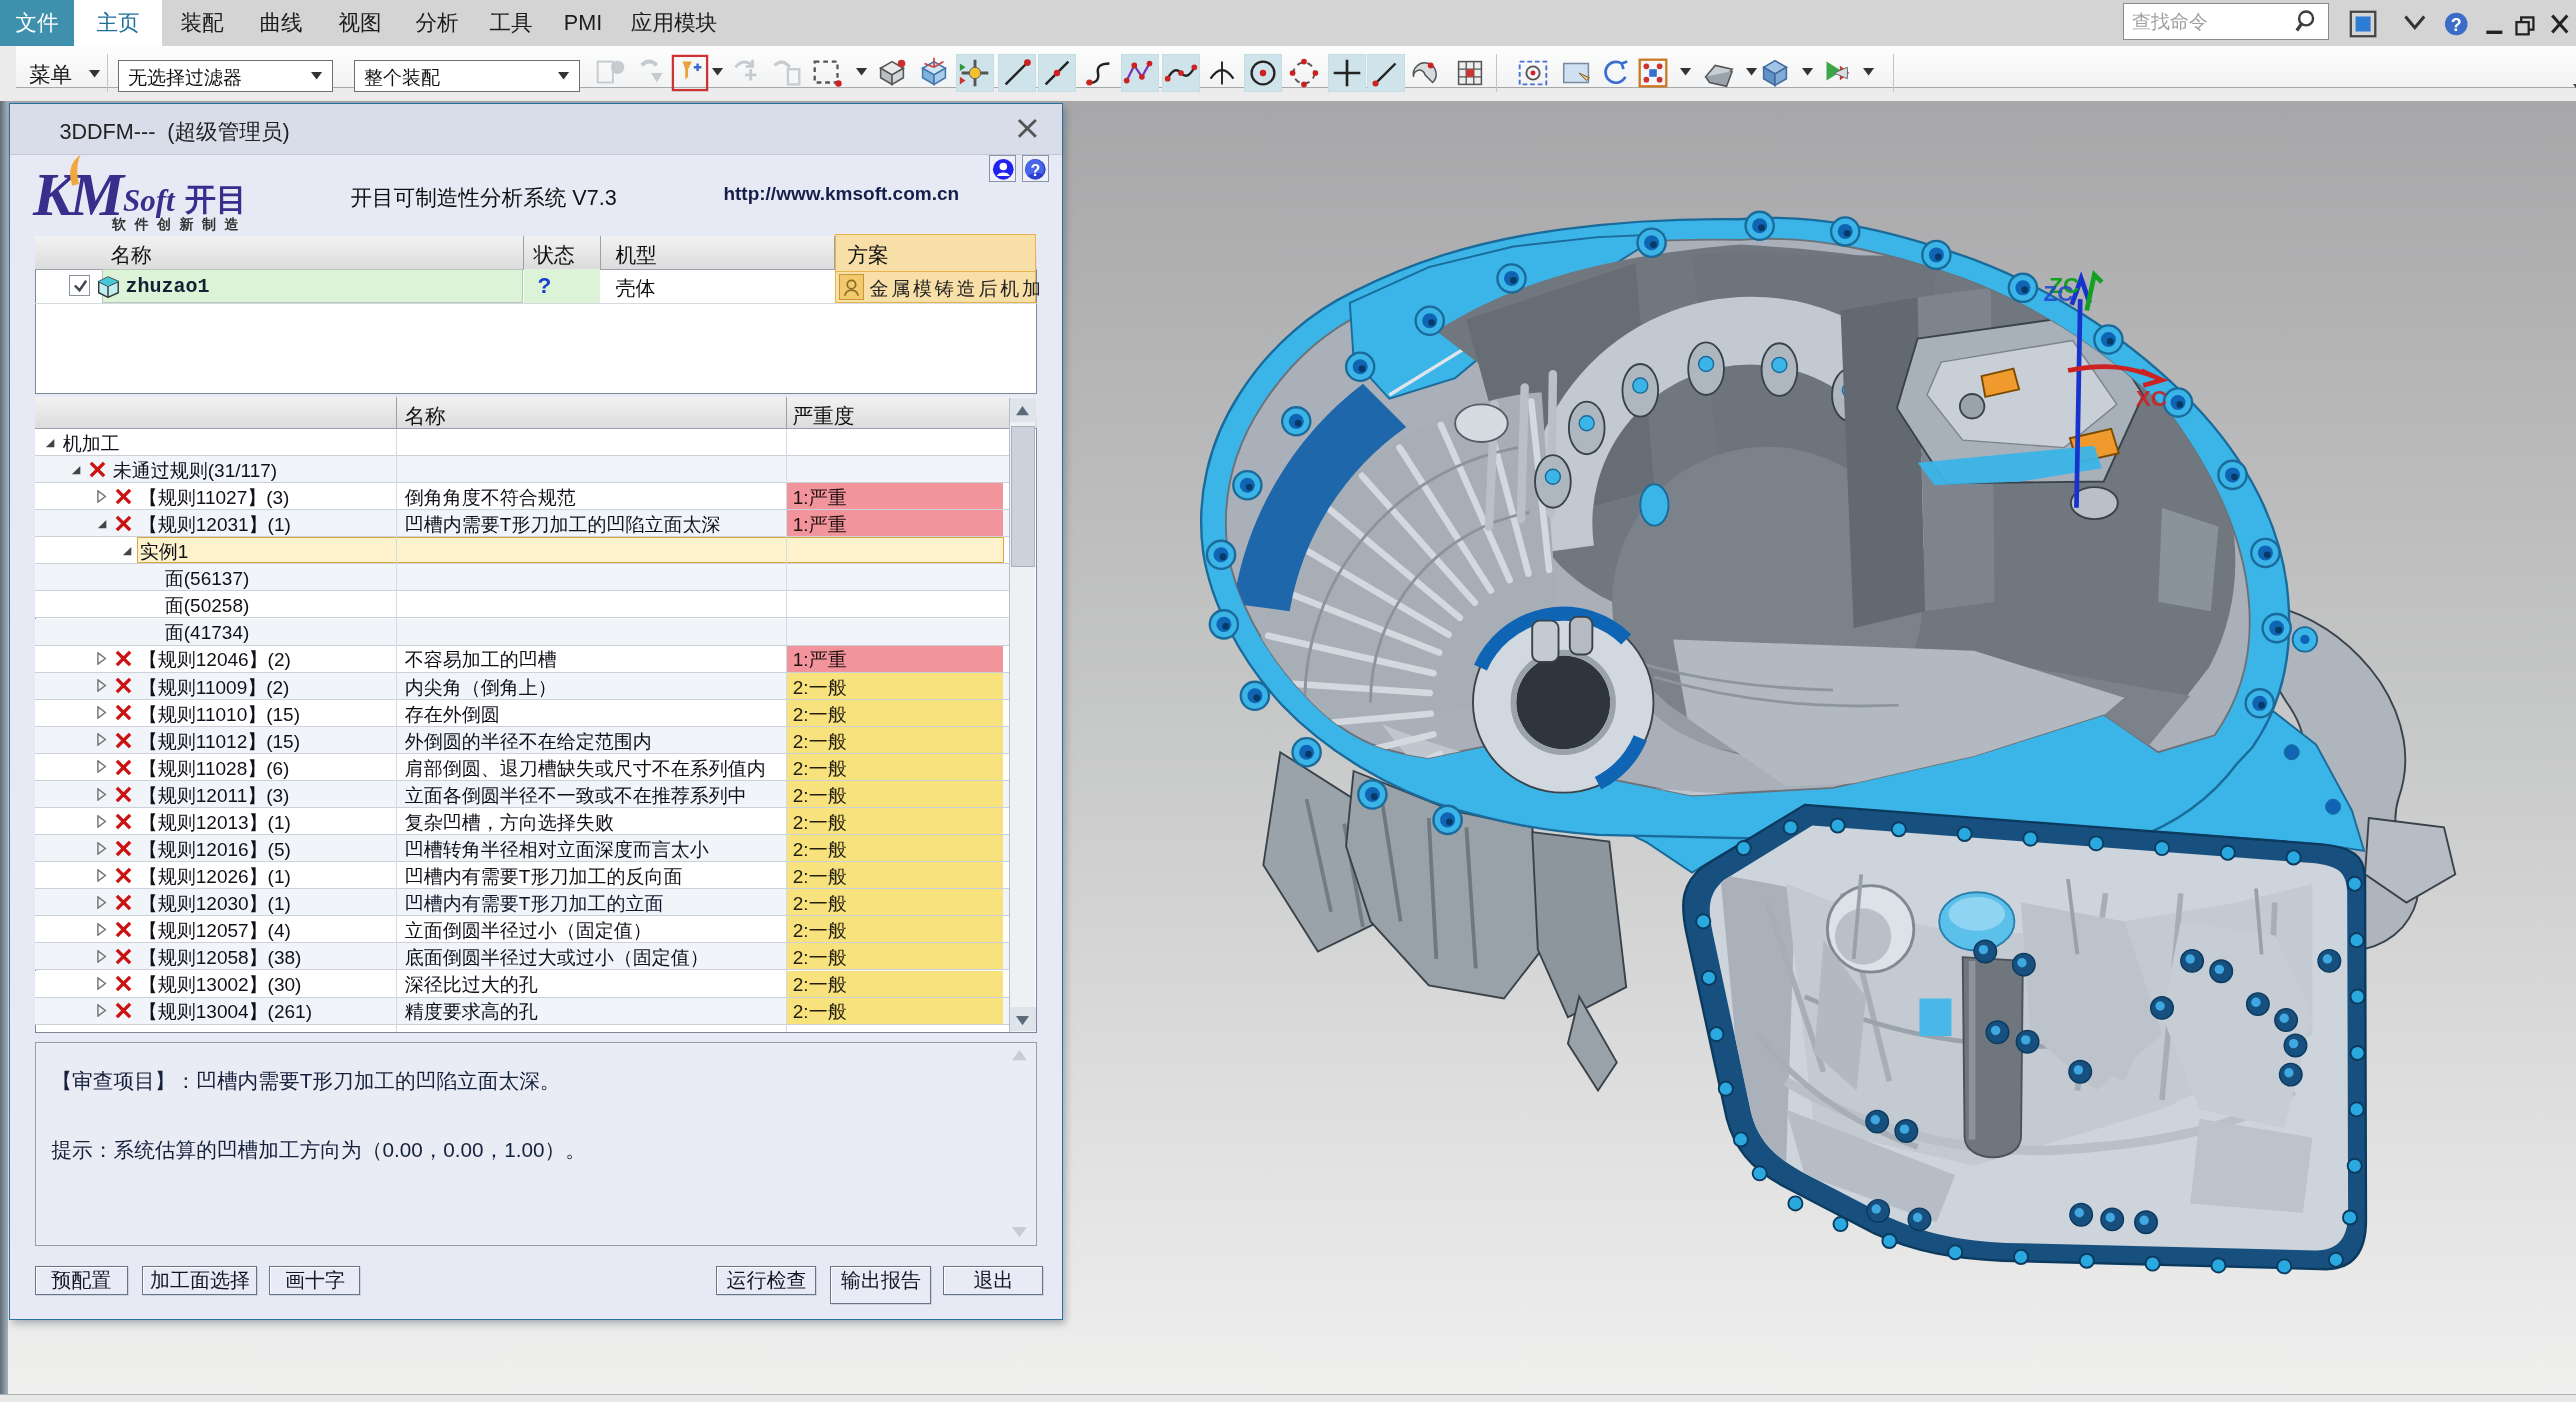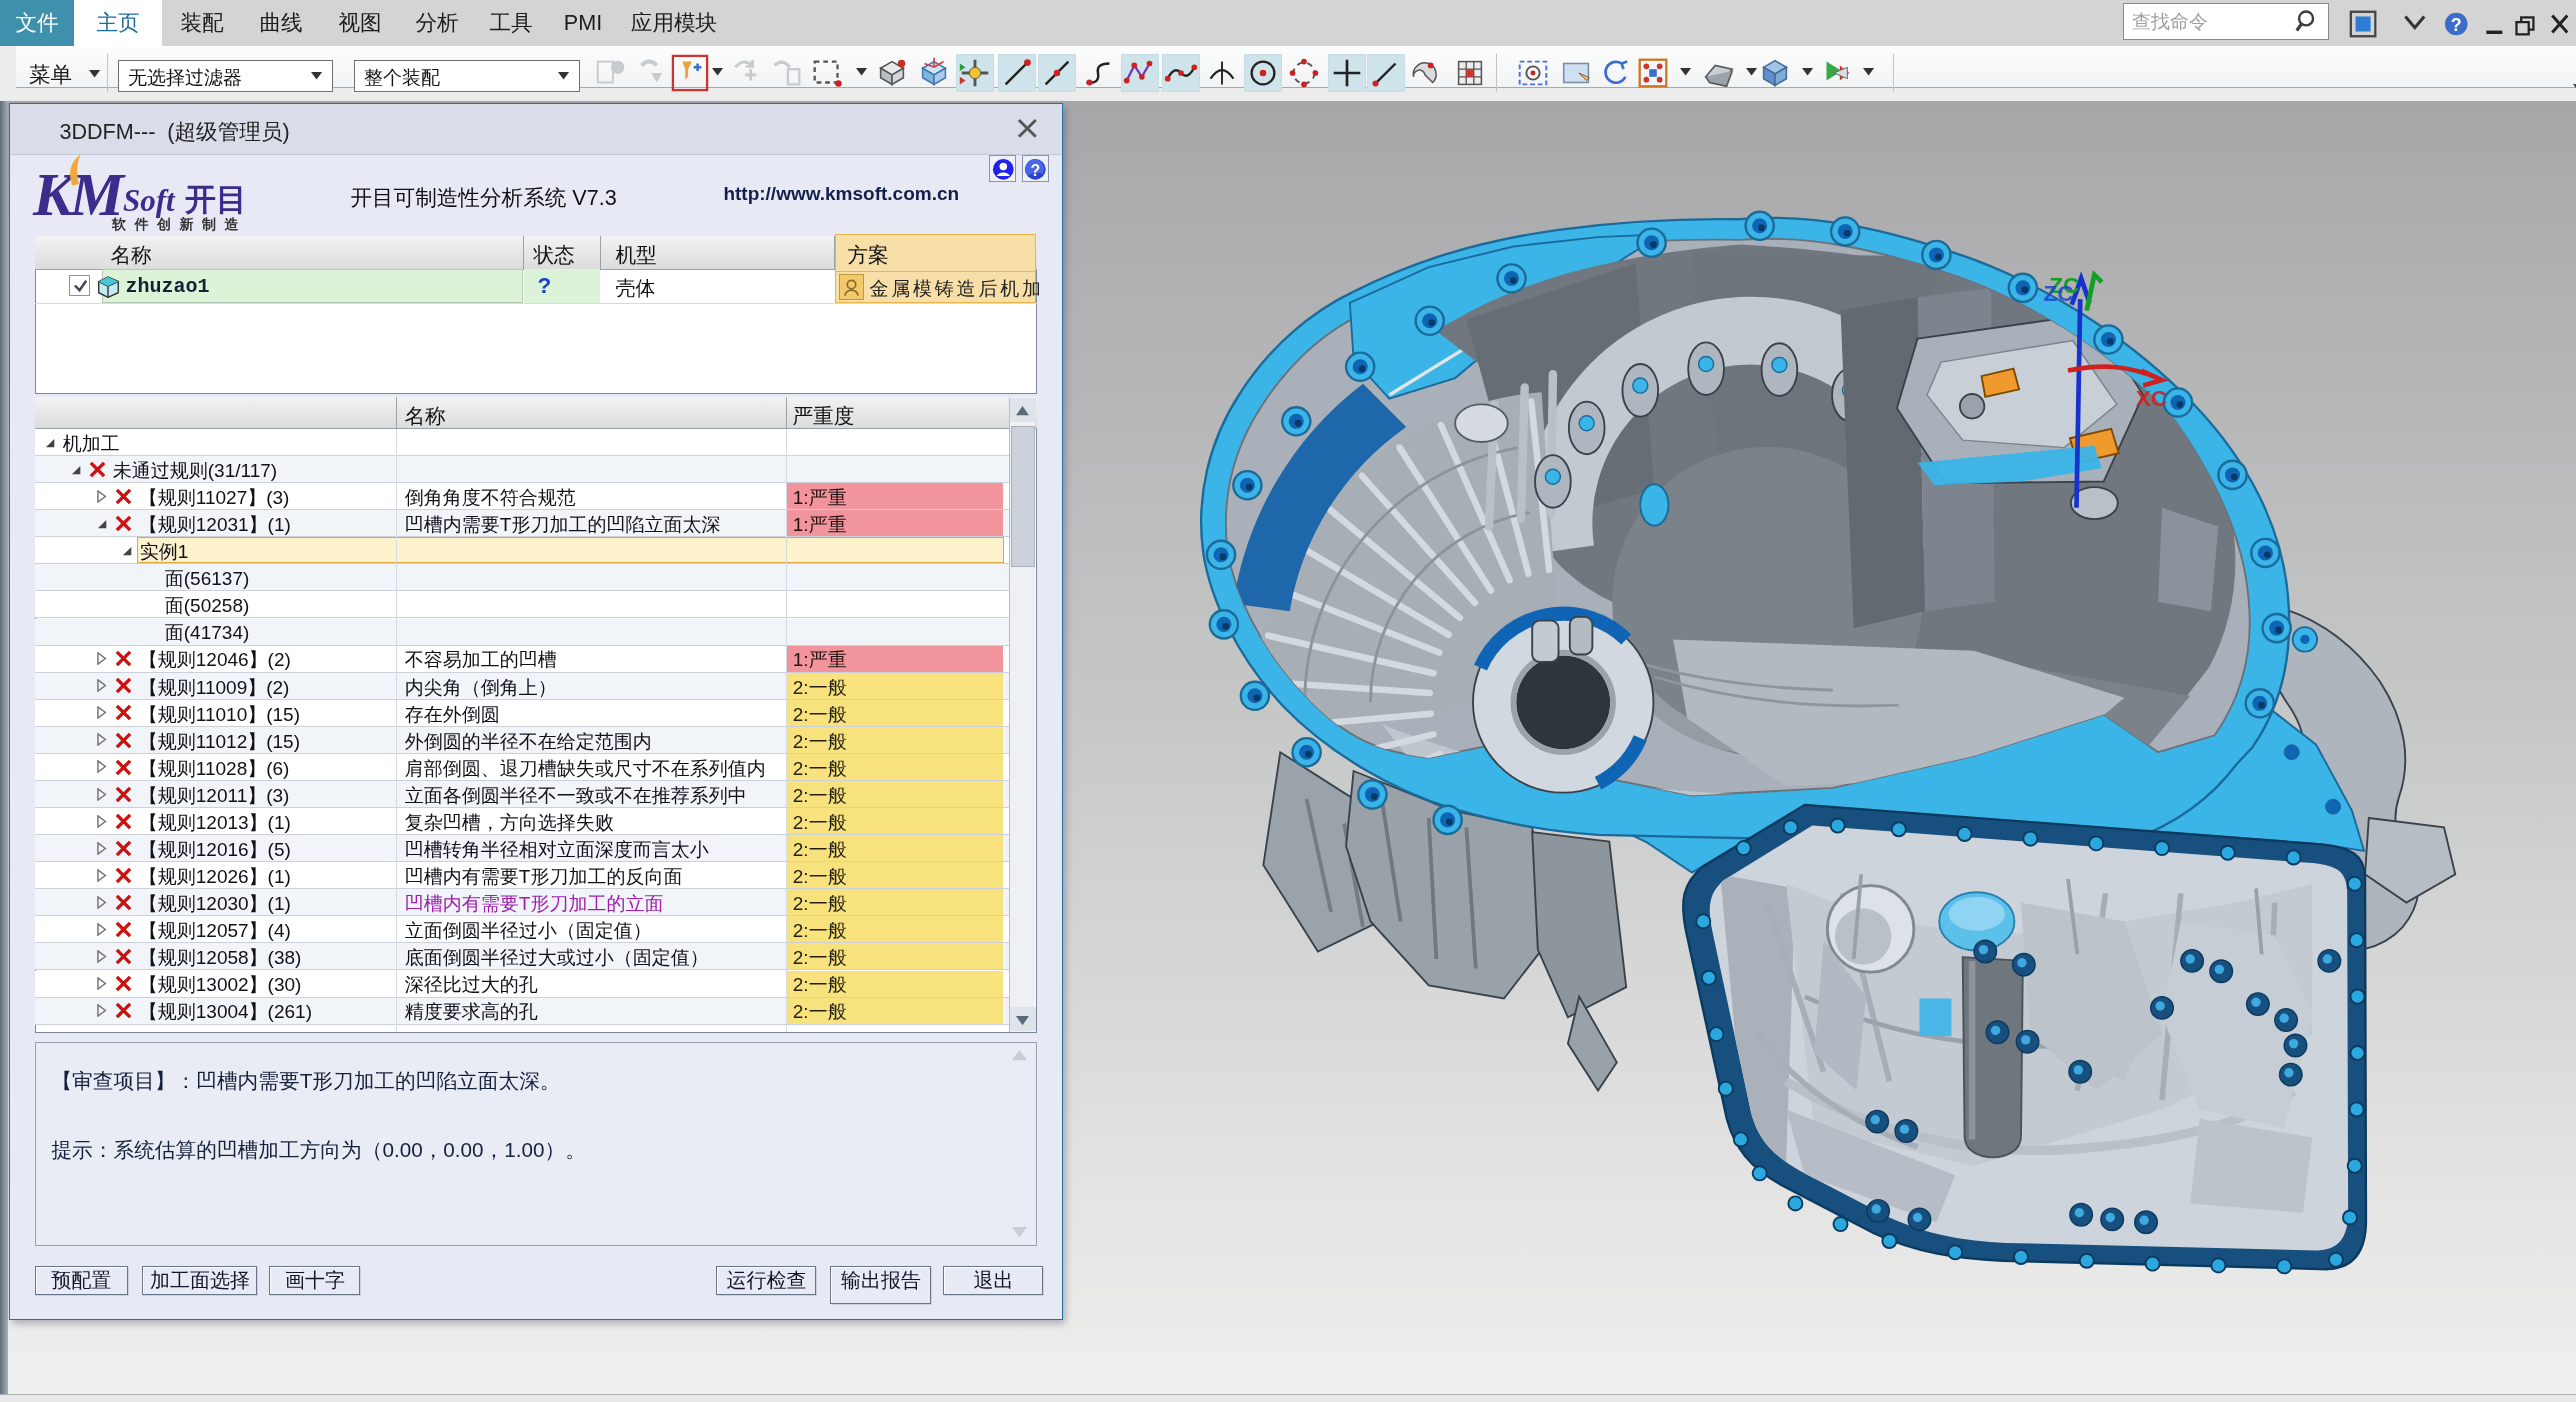--- a/index.html
+++ b/index.html
@@ -715,21 +715,21 @@
       <div class="abs" style="left:752px;top:433px;width:216px;height:26px;background:#f7e27d"></div>
       <div class="abs" style="left:758px;top:435px;font-size:19px;color:#221f11">2:一般</div>
       <div class="abs" style="left:0;top:460px;width:974px;height:27px;background:#f1f4f9;border-bottom:0.9px solid #ccd0d9"></div>
       <svg class="abs" style="left:61px;top:467px" width="11.3" height="13" viewBox="0 0 12 14">
         <polygon points="2,1 10,7 2,13" fill="none" stroke="#777" stroke-width="1.6"></polygon>
       </svg>
       <svg class="abs" style="left:80px;top:465px" width="17" height="17" viewBox="0 0 18 18">
         <path d="M2 2 L16 16 M16 2 L2 16" stroke="#cc1111" stroke-width="3.6"></path>
       </svg>
       <div class="abs" style="left:104px;top:462px;font-size:19px;color:#101018;white-space:nowrap">【规则12030】(1)</div>
-      <div class="abs" style="left:370px;top:462px;font-size:19px;color:#a21caf;white-space:nowrap">凹槽内有需要T形刀加工的立面</div>
+      <div class="abs" style="left:370px;top:462px;font-size:19px;color:#0f172a;white-space:nowrap">凹槽内有需要T形刀加工的立面</div>
       <div class="abs" style="left:752px;top:460px;width:216px;height:26px;background:#f7e27d"></div>
       <div class="abs" style="left:758px;top:462px;font-size:19px;color:#221f11">2:一般</div>
       <div class="abs" style="left:0;top:487px;width:974px;height:27px;background:#ffffff;border-bottom:0.9px solid #ccd0d9"></div>
       <svg class="abs" style="left:61px;top:494px" width="11.3" height="13" viewBox="0 0 12 14">
         <polygon points="2,1 10,7 2,13" fill="none" stroke="#777" stroke-width="1.6"></polygon>
       </svg>
       <svg class="abs" style="left:80px;top:492px" width="17" height="17" viewBox="0 0 18 18">
         <path d="M2 2 L16 16 M16 2 L2 16" stroke="#cc1111" stroke-width="3.6"></path>
       </svg>
       <div class="abs" style="left:104px;top:489px;font-size:19px;color:#101018;white-space:nowrap">【规则12057】(4)</div>

